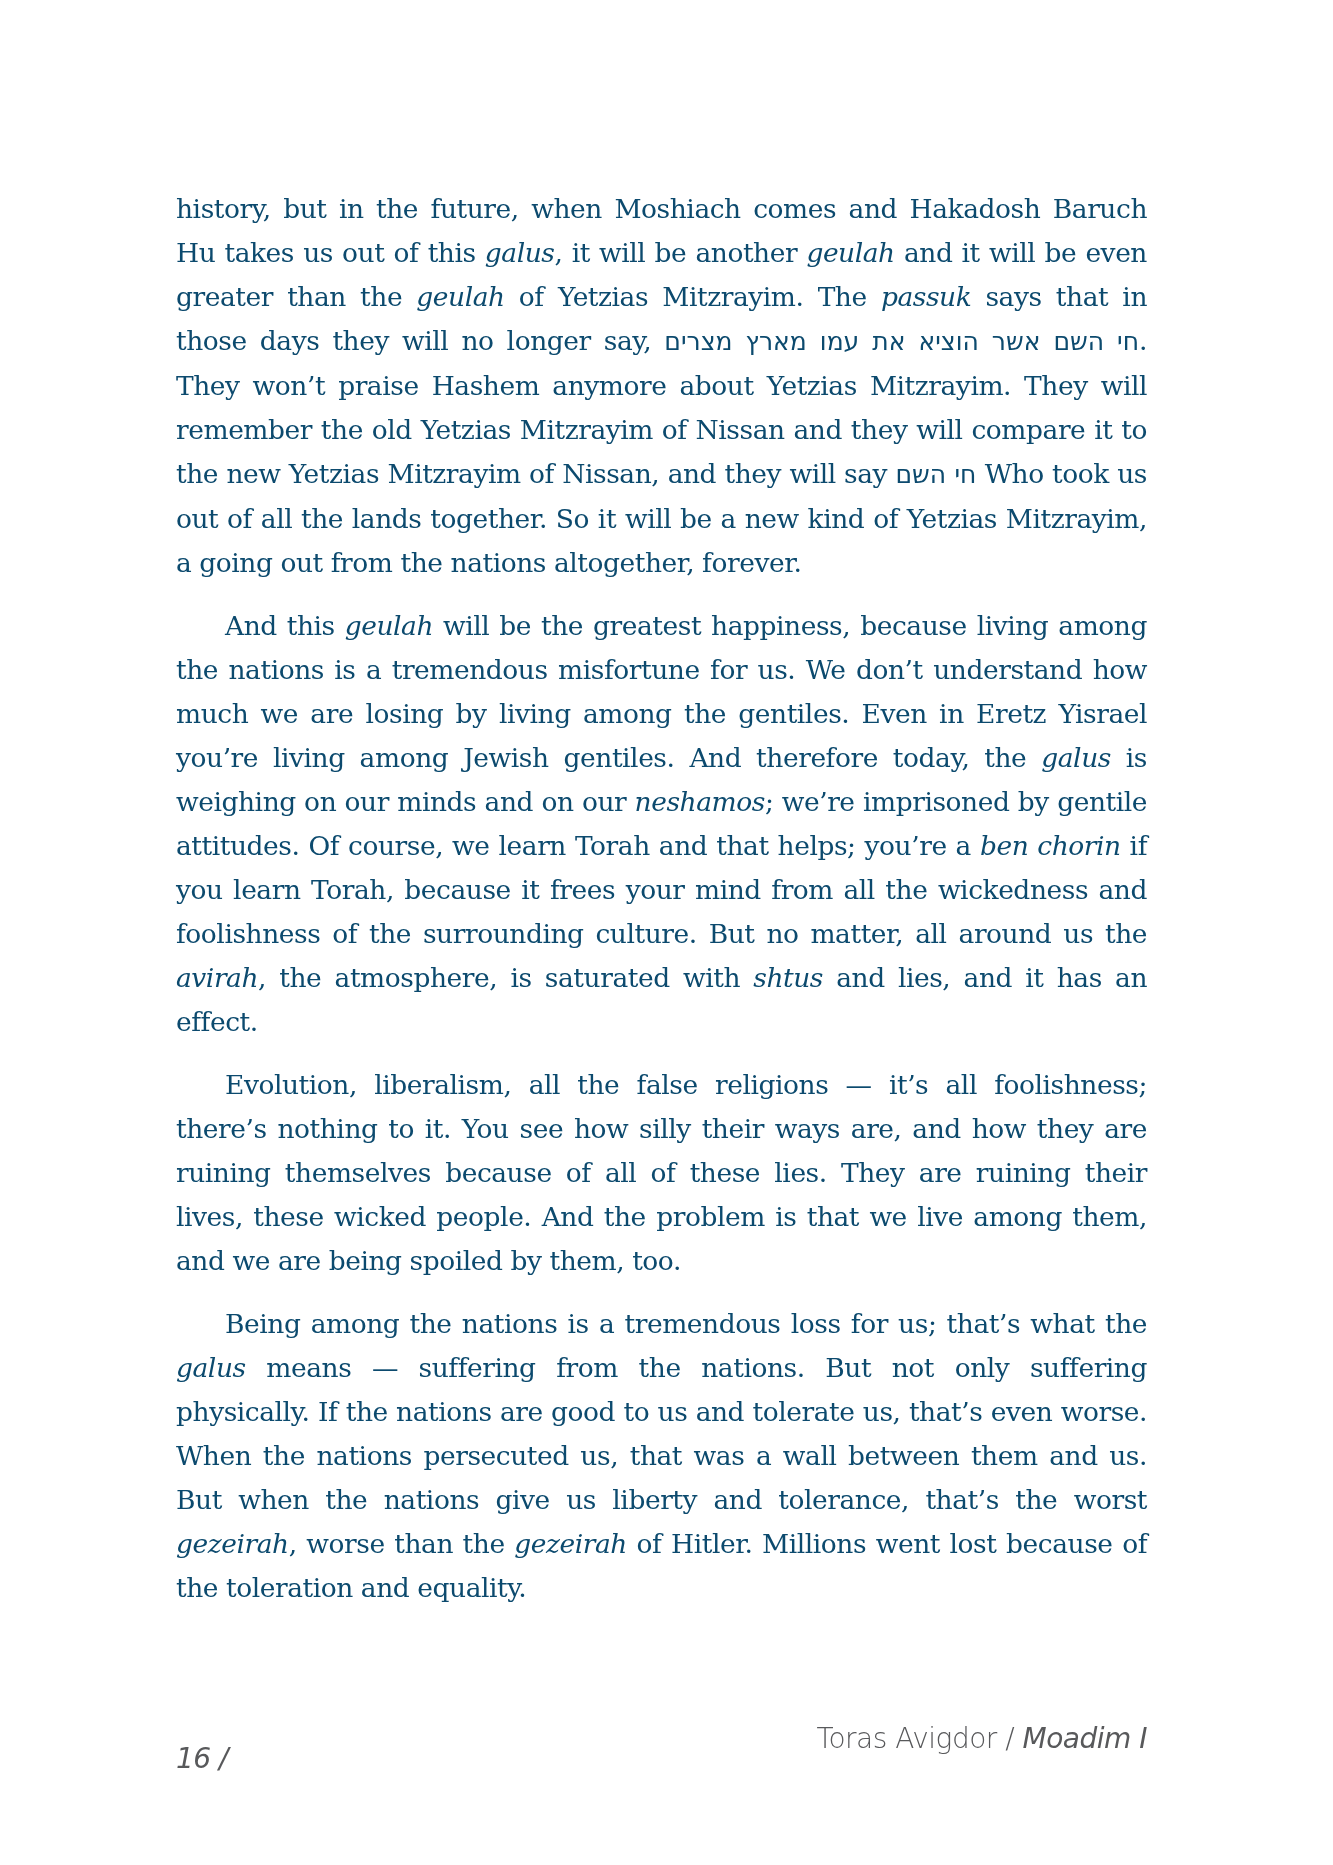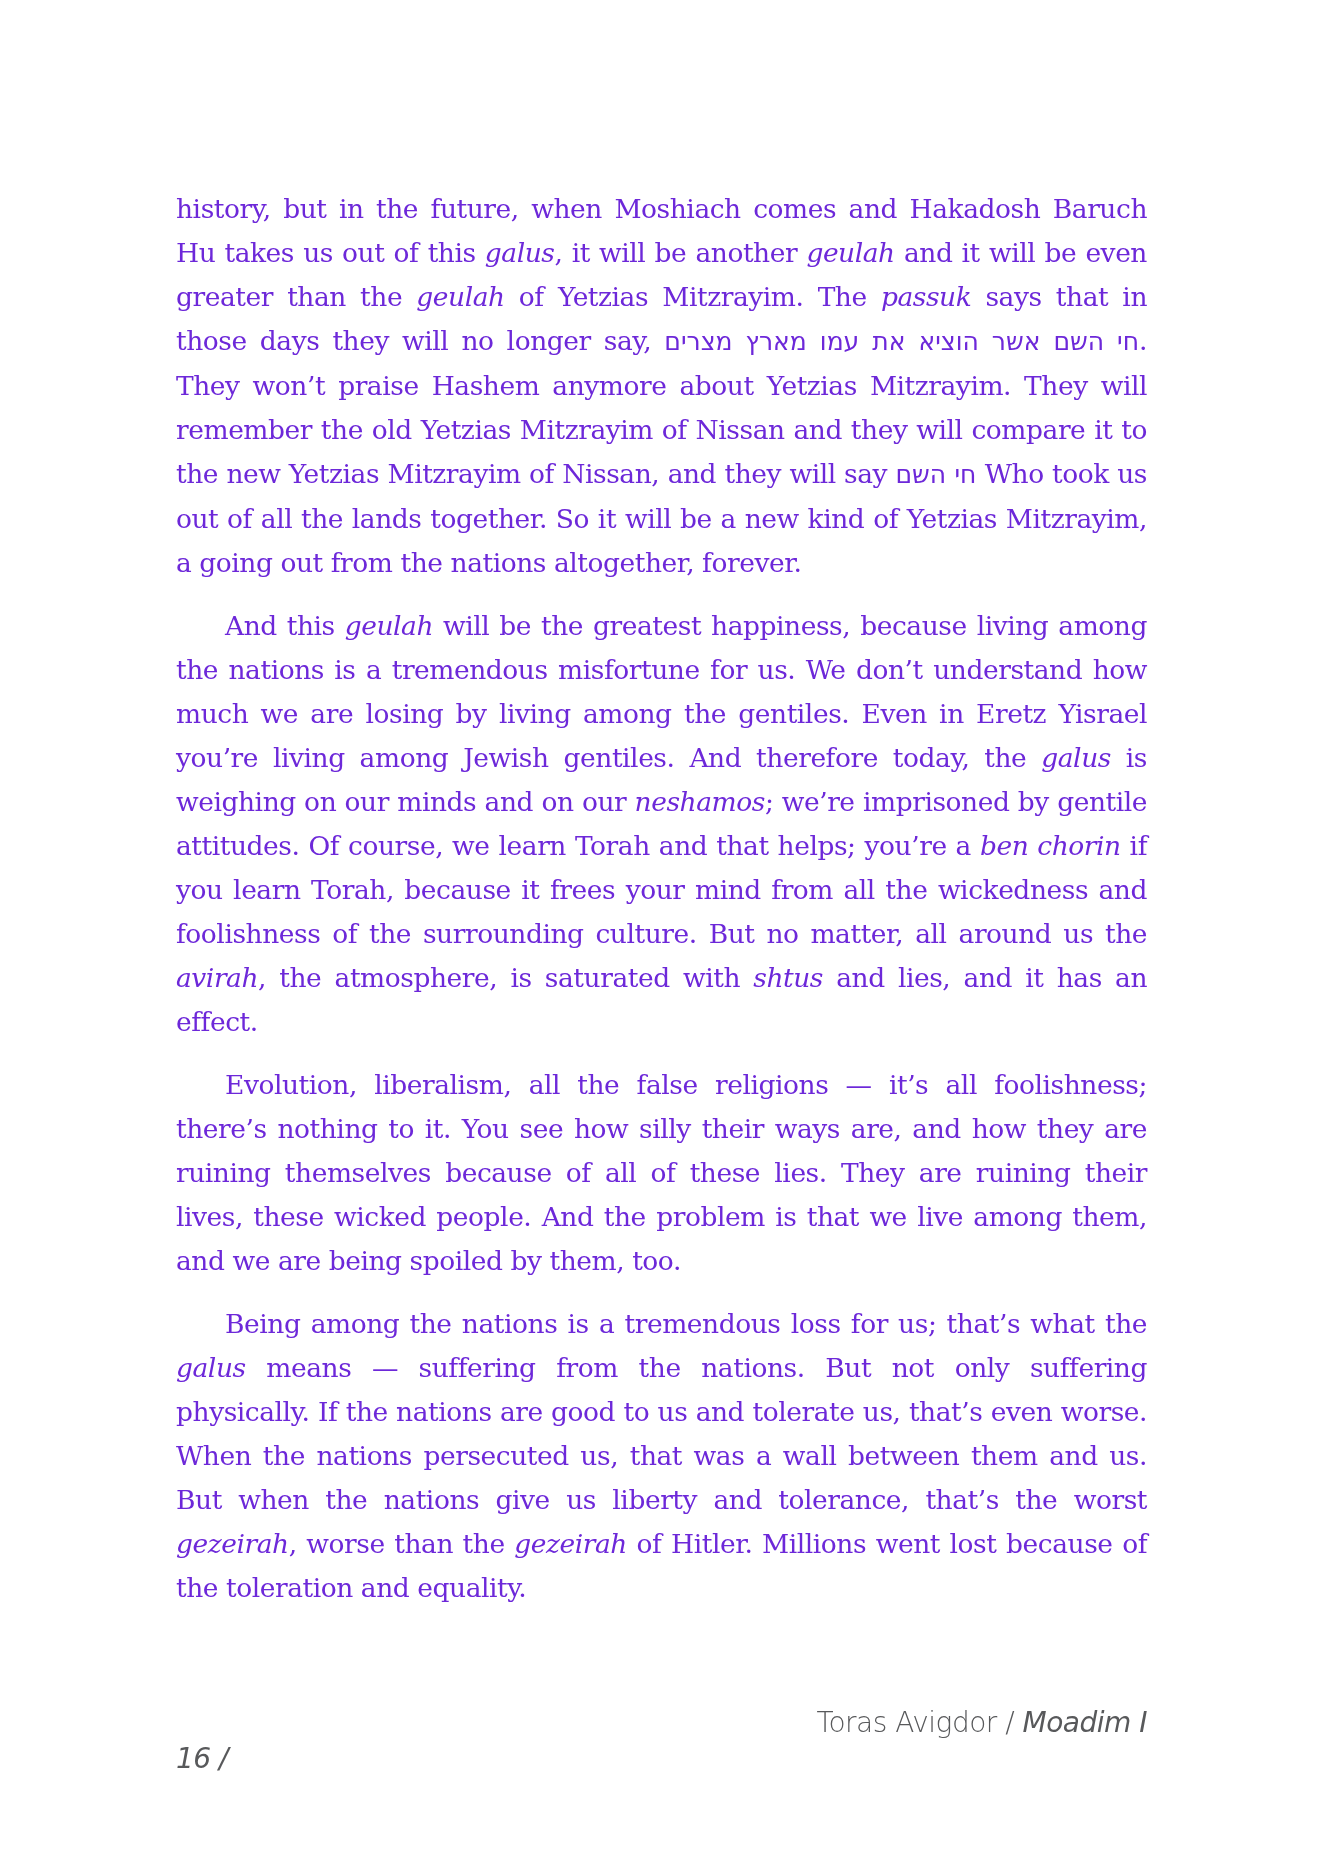--- a/index.html
+++ b/index.html
@@ -3,37 +3,37 @@
   <meta charset="utf-8">
   <style>
     html, body { margin: 0; padding: 0; background: #ffffff; }
     body { width: 1333px; height: 1865px; position: relative; overflow: hidden; }
     .page {
       position: absolute; left: 0; top: 0; width: 1333px; height: 1865px; background: #ffffff;
     }
     .text-block {
       position: absolute; left: 176px; top: 187px; width: 971px;
       font-family: "DejaVu Serif", "Liberation Serif", serif;
-      font-size: 26.5px; line-height: 44px; color: #6d28d9;
+      font-size: 26.5px; line-height: 44px; color: #0c4a6e;
       letter-spacing: -0.45px; word-spacing: 0px;
     }
     .para {
       margin: 0 0 19px 0; text-align: justify; text-indent: 49px;
       hyphens: none;
     }
     .para.first { text-indent: 0; }
     .para em { font-style: italic; }
     .heb { font-family: "DejaVu Sans", sans-serif; font-size: 25px; letter-spacing: 0; unicode-bidi: embed; }
     .footer {
       position: absolute; left: 176px; top: 1706px; width: 971px; height: 40px;
       font-family: "DejaVu Sans", "Liberation Sans", sans-serif; font-size: 28px;
       color: #58595b; font-weight: 300; letter-spacing: -0.5px;
     }
     .footer .page-num { position: absolute; left: 0; top: 0; font-style: italic; margin-top: 36px; }
-    .footer .running-head { position: absolute; right: 0; top: 0; white-space: nowrap; text-align: right; }
+    .footer .running-head { position: absolute; right: 0; top: 16px; white-space: nowrap; text-align: right; }
     .footer .running-head em { font-style: italic; }
   </style>
 </head>
 <body>
 
 <div class="page">
   <div class="text-block" id="text-block">
       <p class="para first"><span>history, but in the future, when Moshiach comes and Hakadosh Baruch Hu takes us out of this </span><em>galus</em><span>, it will be another </span><em>geulah</em><span> and it will be even greater than the </span><em>geulah</em><span> of Yetzias Mitzrayim. The </span><em>passuk</em><span> says that in those days they will no longer say, </span><span class="heb" dir="rtl">חי השם אשר הוציא את עמו מארץ מצרים</span><span>. They won’t praise Hashem anymore about Yetzias Mitzrayim. They will remember the old Yetzias Mitzrayim of Nissan and they will compare it to the new Yetzias Mitzrayim of Nissan, and they will say </span><span class="heb" dir="rtl">חי השם</span><span> Who took us out of all the lands together. So it will be a new kind of Yetzias Mitzrayim, a going out from the nations altogether, forever.</span></p>
       <p class="para"><span>And this </span><em>geulah</em><span> will be the greatest happiness, because living among the nations is a tremendous misfortune for us. We don’t understand how much we are losing by living among the gentiles. Even in Eretz Yisrael you’re living among Jewish gentiles. And therefore today, the </span><em>galus</em><span> is weighing on our minds and on our </span><em>neshamos</em><span>; we’re imprisoned by gentile attitudes. Of course, we learn Torah and that helps; you’re a </span><em>ben chorin</em><span> if you learn Torah, because it frees your mind from all the wickedness and foolishness of the surrounding culture. But no matter, all around us the </span><em>avirah</em><span>, the atmosphere, is saturated with </span><em>shtus</em><span> and lies, and it has an effect.</span></p>
       <p class="para"><span>Evolution, liberalism, all the false religions — it’s all foolishness; there’s nothing to it. You see how silly their ways are, and how they are ruining themselves because of all of these lies. They are ruining their lives, these wicked people. And the problem is that we live among them, and we are being spoiled by them, too.</span></p>

